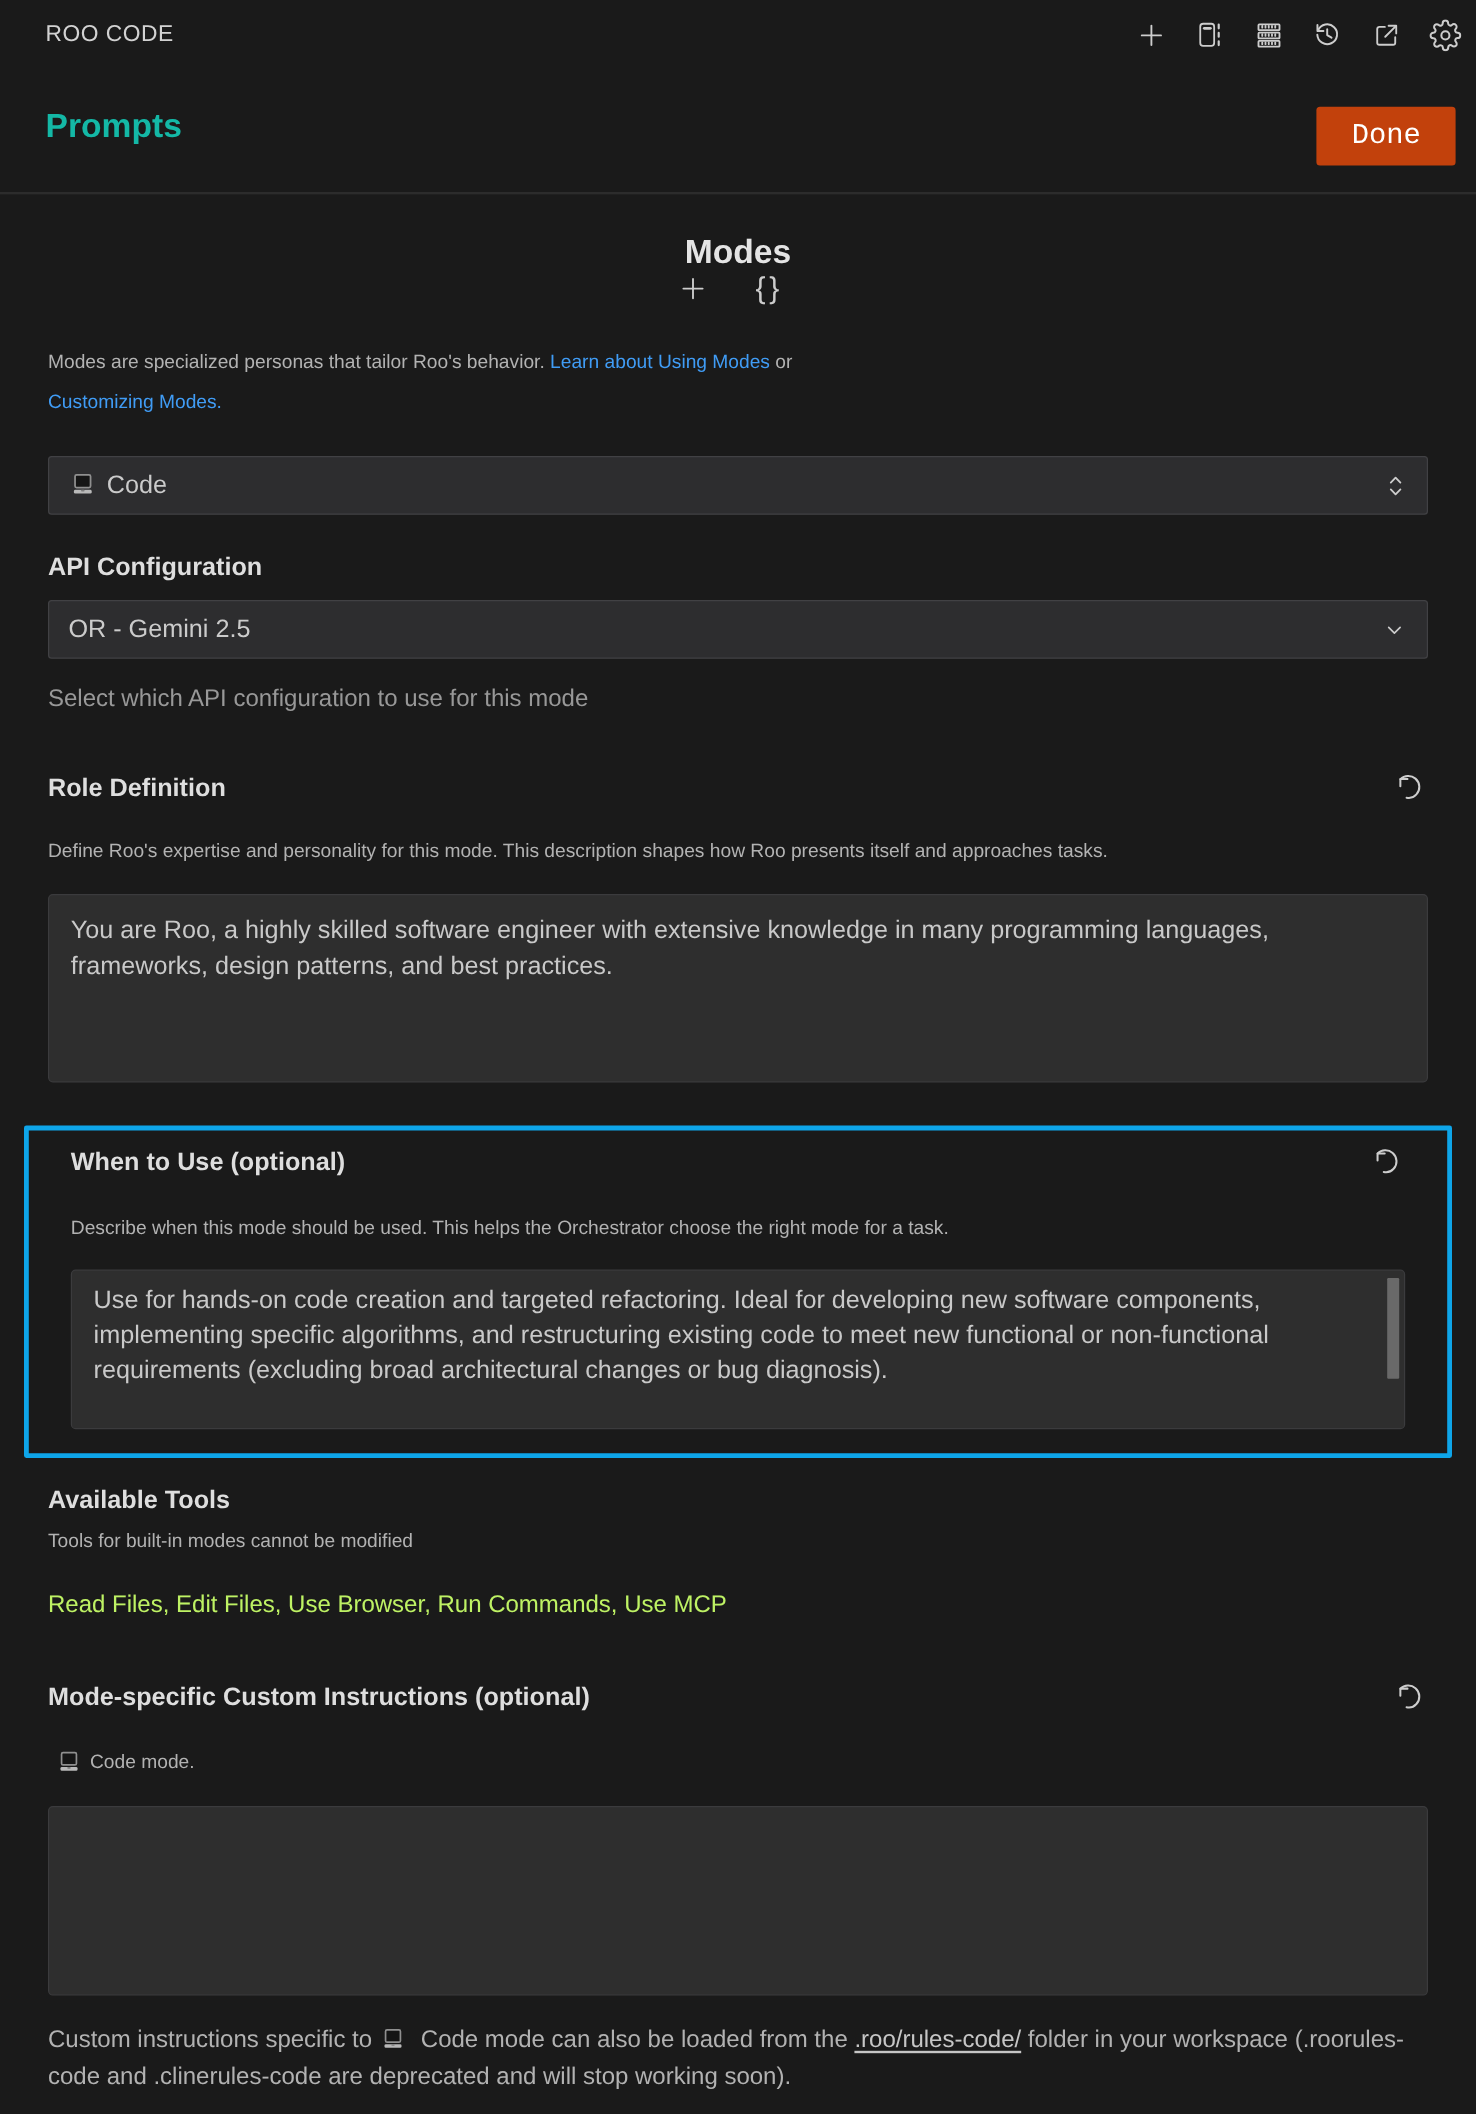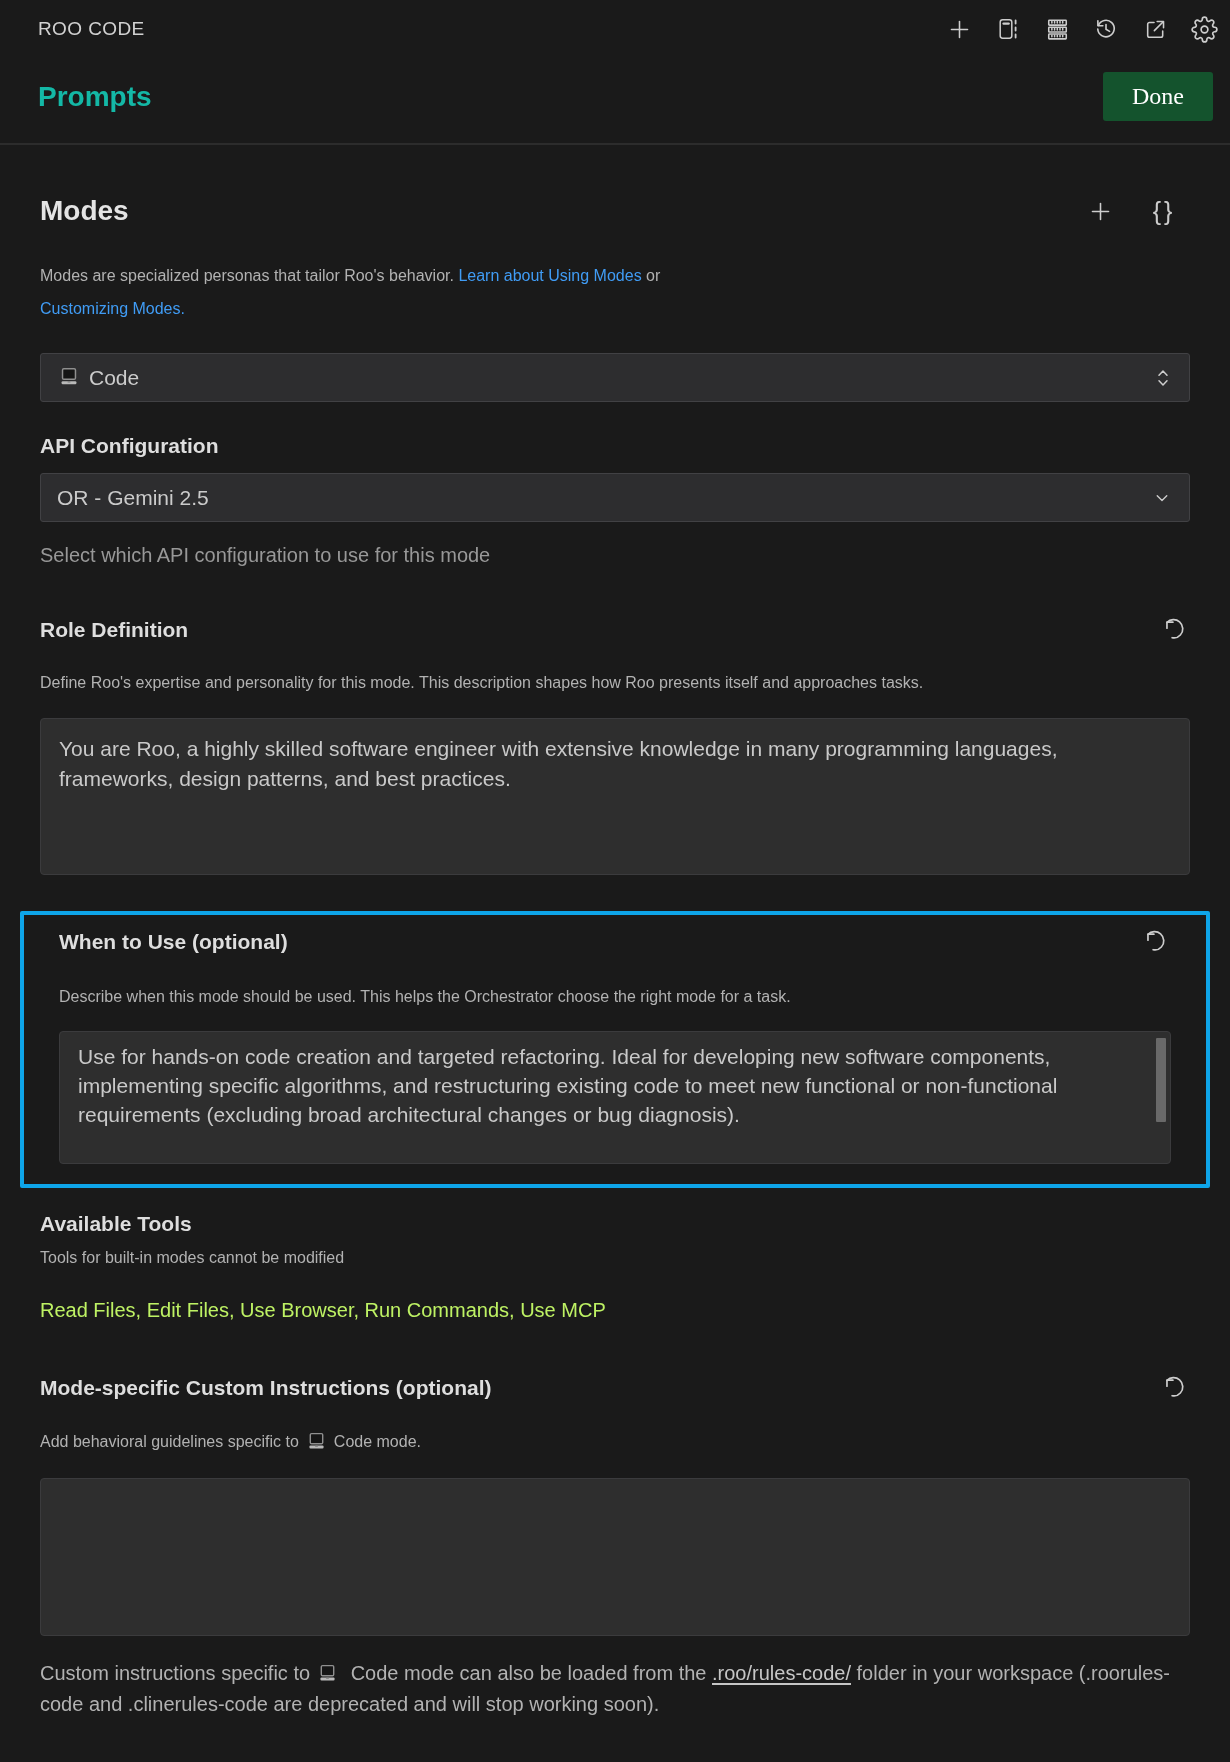--- a/index.html
+++ b/index.html
@@ -24,38 +24,38 @@
   .icon-btn { width:28px; height:28px; display:flex; align-items:center; justify-content:center;
     background:transparent; border:none; cursor:pointer; }
 
   
   .header-row {
     display:flex; justify-content:space-between; align-items:center;
     padding:0 17px 0 38px; margin-top:28px;
   }
   .page-title { font-size:28px; font-weight:700; color:#14b8a6; }
   .done-btn {
-    background:#14532d; color:#ffffff; border:none; border-radius:3px;
-    font-family:Liberation Serif, serif;
-    font-size:24px; font-weight:400; padding:11px 29px; cursor:pointer;
+    background:#c2410c; color:#ffffff; border:none; border-radius:3px;
+    font-family:Liberation Mono, monospace;
+    font-size:24px; font-weight:400; padding:11px 29px; cursor:pointer;margin-top:17px;
   }
   .header-divider { border-bottom:2px solid #2c2c2c; margin-top:22px; }
 
   
   main { padding:0 20px; }
   .pad { padding-left:20px; padding-right:20px; }
 
   .section-head { display:flex; justify-content:space-between; align-items:center; }
   h2 { font-size:28px; font-weight:700; color:#e4e4e4; }
   h3 { font-size:21px; font-weight:700; color:#dedede; }
 
   .desc { font-size:16px; line-height:33px; color:#b2b2b2; white-space:pre-wrap; }
   .link { color:#409cf5; text-decoration:none; cursor:pointer; }
 
-  .modes-head { margin-top:50px; }
+  .modes-head { margin-top:32px;flex-direction:column; }
   .modes-head .icons { display:flex; align-items:center; gap:36px; padding-right:12px; }
   .braces { font-size:25px; color:#cccccc; letter-spacing:3px; font-weight:400; }
 
   .modes-desc { margin-top:32px; }
 
   .select-box {
     margin-top:28px; height:49px;
     background:#2d2d2f; border:1px solid #414144; border-radius:3px;
     display:flex; align-items:center; justify-content:space-between;
     padding:0 16px; font-size:21px; color:#cbcbcb; cursor:pointer;
@@ -291,21 +291,21 @@
       <span>
         <svg width="27" height="27" viewBox="0 0 24 24">
             <g class="icon-stroke" stroke="#c3c3c3" stroke-width="1.6">
           <path d="M5.4 5.6C8.2 2.7 13.2 2.3 16.5 5.2c3.5 3.1 3.8 8.4.7 11.7-1.9 2.1-4.7 3-7.3 2.4"></path>
           <path d="M10.6 5.5H5.3v5.3"></path>
         </g>
           </svg>
       </span>
     </button>
   </div>
-  <p class="desc pad ci-desc"><span>Add behavioral guidelines specific to</span><span class="laptop"><svg width="23" height="20" viewBox="0 0 26 22">
+  <p class="desc pad ci-desc"><span class="laptop"><svg width="23" height="20" viewBox="0 0 26 22">
           <rect x="6" y="1.5" width="14" height="11.5" rx="1.4" fill="#151515" stroke="#8f8f8f" stroke-width="1.6"></rect>
           <rect x="5" y="15" width="16" height="3.4" rx="1.2" fill="#b9b9b9"></rect>
           <rect x="11.4" y="15" width="3.2" height="1.5" rx="0.7" fill="#7e7e7e"></rect>
         </svg></span><span>Code mode.</span></p>
   <div class="pad">
     <textarea class="ta-ci" spellcheck="false" style=""></textarea>
   </div>
 
   <p class="footer-note pad"><span style="white-space:pre-wrap;">Custom instructions specific to</span><span class="laptop"><svg width="23" height="20" viewBox="0 0 26 22">
           <rect x="6" y="1.5" width="14" height="11.5" rx="1.4" fill="#151515" stroke="#8f8f8f" stroke-width="1.6"></rect>

